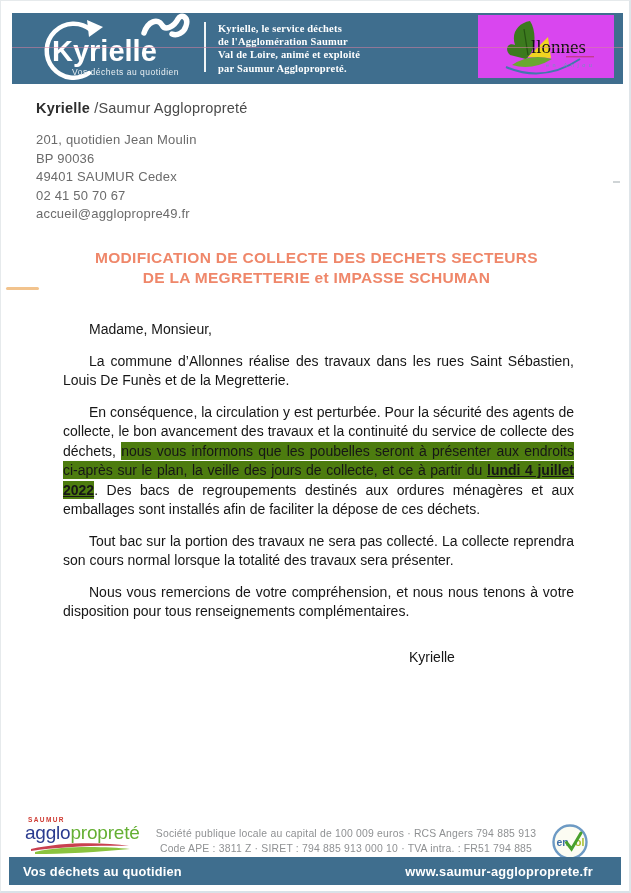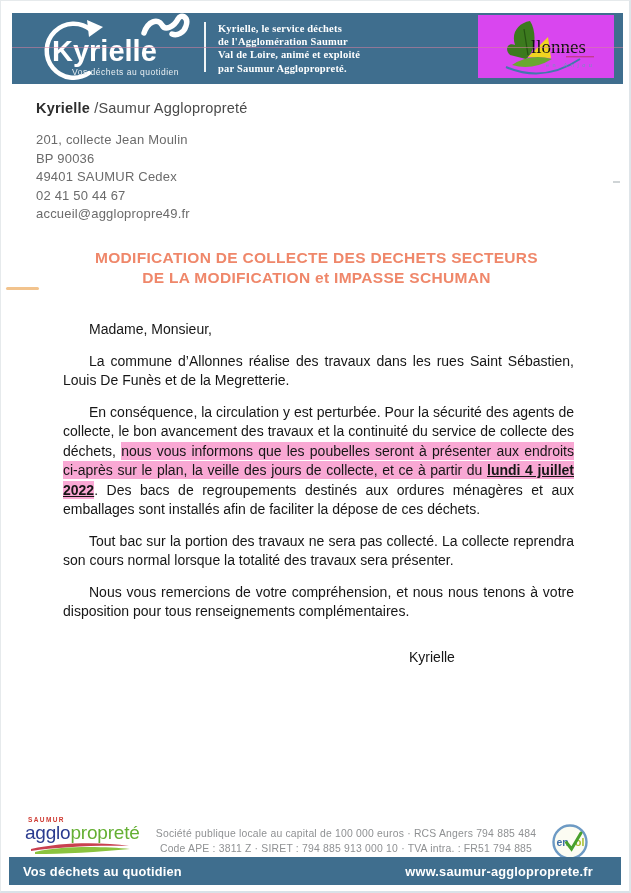--- a/index.html
+++ b/index.html
@@ -22,21 +22,21 @@
   .sender-line{font-size:13px;line-height:18.5px;letter-spacing:.2px;}
   
   .title{position:absolute;left:0;top:247px;width:631px;text-align:center;
     color:#ef876a;font-weight:bold;font-size:15.5px;line-height:19.5px;letter-spacing:.3px;}
   .dash-artifact{position:absolute;left:5px;top:286px;width:33px;height:3px;background:#f2c38d;border-radius:2px;}
   .tick-artifact{position:absolute;left:612px;top:180px;width:7px;height:2px;background:#cfd4d6;}
   
   .letter-body{position:absolute;left:62px;top:318px;width:511px;
     font-size:14px;line-height:19.5px;color:#161616;text-align:justify;}
   .letter-body p{margin:1px 0 12px 0;text-indent:26px;}
-  mark{background:#f9a8d4;color:inherit;padding:1px 0;}
+  mark{background:#4d7c0f;color:inherit;padding:1px 0;}
   mark.bu{font-weight:bold;text-decoration:underline;}
   .signature{text-indent:0 !important;margin:26px 0 0 346px !important;text-align:left;}
   
   .agglo-logo{position:absolute;left:24px;top:815px;}
   .agglo-top{font-size:6.5px;font-weight:bold;color:#cf3b33;letter-spacing:1.4px;margin-left:3px;}
   .agglo-main{font-size:19px;font-weight:normal;letter-spacing:-0.2px;line-height:19px;}
   .agglo-blue{color:#2a3b8f;}
   .agglo-green{color:#64af33;}
   .agglo-swoosh{display:block;margin:-1px 0 0 2px;}
   .legal{position:absolute;left:150px;top:826px;width:390px;text-align:center;
@@ -76,30 +76,30 @@
         <text x="53" y="38" font-size="19" fill="#121212" font-family="Liberation Serif, serif">llonnes</text>
         <rect x="88" y="41" width="28" height="1.4" fill="#b03540" opacity="0.55"></rect>
         <text x="68" y="52" font-size="5.5" fill="#6f94bc" letter-spacing="3.5" font-family="Liberation Sans, sans-serif">en Anjou</text>
       </svg>
     </div>
     <div class="scan-line"></div>
   </div>
 
   <div class="sender">
     <div class="sender-name"><span class="b">Kyrielle</span><span> /Saumur Agglopropreté</span></div>
-    <div class="sender-line">201, collecte Jean Moulin</div>
+    <div class="sender-line">201, quotidien Jean Moulin</div>
     <div class="sender-line">BP 90036</div>
     <div class="sender-line">49401 SAUMUR Cedex</div>
-    <div class="sender-line">02 41 50 44 67</div>
+    <div class="sender-line">02 41 50 70 67</div>
     <div class="sender-line">accueil@agglopropre49.fr</div>
   </div>
 
   <div class="title">
     <div>MODIFICATION DE COLLECTE DES DECHETS SECTEURS</div>
-    <div>DE LA MODIFICATION et IMPASSE SCHUMAN</div>
+    <div>DE LA MEGRETTERIE et IMPASSE SCHUMAN</div>
   </div>
   <div class="dash-artifact"></div>
   <div class="tick-artifact"></div>
 
   <div class="letter-body">
     <p>Madame, Monsieur,</p>
     <p>La commune d’Allonnes réalise des travaux dans les rues Saint Sébastien, Louis De Funès et de la Megretterie.</p>
     <p><span>En conséquence, la circulation y est perturbée. Pour la sécurité des agents de collecte, le bon avancement des travaux et la continuité du service de collecte des déchets, </span><mark>nous vous informons que les poubelles seront à présenter aux endroits ci-après sur le plan, la veille des jours de collecte, et ce à partir du </mark><mark class="bu">lundi 4 juillet 2022</mark><span>. Des bacs de regroupements destinés aux ordures ménagères et aux emballages sont installés afin de faciliter la dépose de ces déchets.</span></p>
     <p>Tout bac sur la portion des travaux ne sera pas collecté. La collecte reprendra son cours normal lorsque la totalité des travaux sera présenter.</p>
     <p>Nous vous remercions de votre compréhension, et nous nous tenons à votre disposition pour tous renseignements complémentaires.</p>
@@ -109,21 +109,21 @@
   <div class="agglo-logo">
     <div class="agglo-top">SAUMUR</div>
     <div class="agglo-main"><span class="agglo-blue">agglo</span><span class="agglo-green">propreté</span></div>
     <svg class="agglo-swoosh" viewBox="0 0 105 14" width="105" height="14">
       <path d="M4 8 C 35 1 75 1 102 5 C 70 4 30 6 4 10 Z" fill="#c9404f"></path>
       <path d="M8 11 C 40 4 80 6 103 8 C 72 11 35 13 8 13 Z" fill="#8bc33e"></path>
     </svg>
   </div>
 
   <div class="legal">
-    <div>Société publique locale au capital de 100 000 euros · RCS Angers 794 885 484</div>
+    <div>Société publique locale au capital de 100 009 euros · RCS Angers 794 885 913</div>
     <div>Code APE : 3811 Z · SIRET : 794 885 913 000 10 · TVA intra. : FR51 794 885 913</div>
   </div>
 
   <svg class="envol" viewBox="0 0 44 44" width="44" height="44">
     <circle cx="21" cy="20" r="16.5" fill="#fcfcf2" stroke="#6d9ac4" stroke-width="2.4"></circle>
     <text x="7.5" y="24" font-size="10.5" fill="#3f6fa8" font-weight="bold" font-family="Liberation Sans, sans-serif">en</text>
     <text x="26" y="24" font-size="10.5" fill="#a4bc29" font-weight="bold" font-family="Liberation Sans, sans-serif">ol</text>
     <path d="M17.5 20.5 L22.5 27 L32 11" stroke="#48a02c" stroke-width="3" fill="none" stroke-linecap="round"></path>
   </svg>
 

